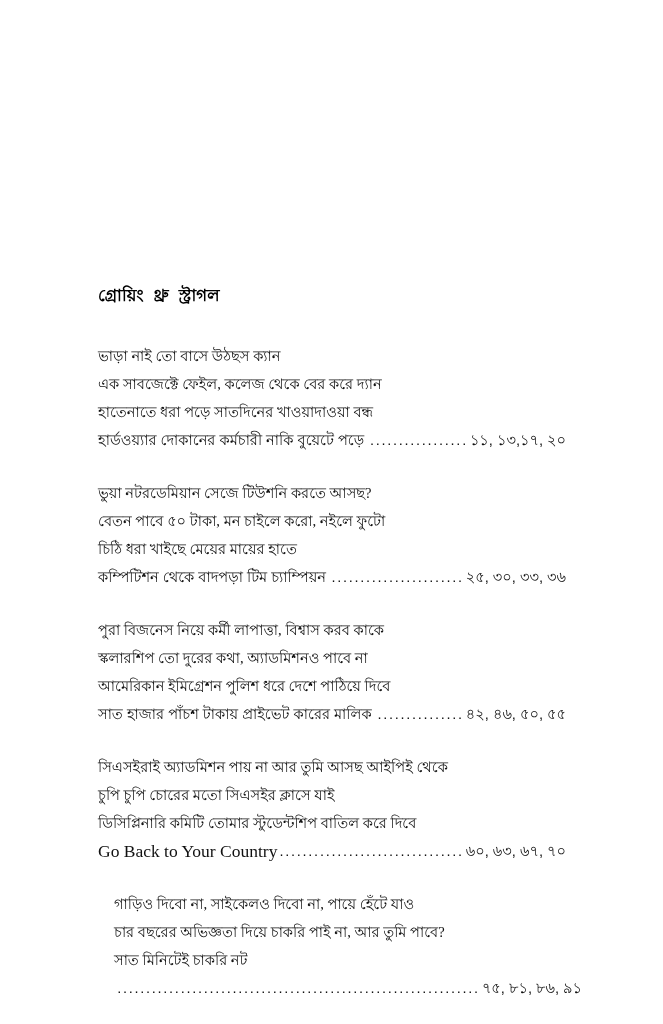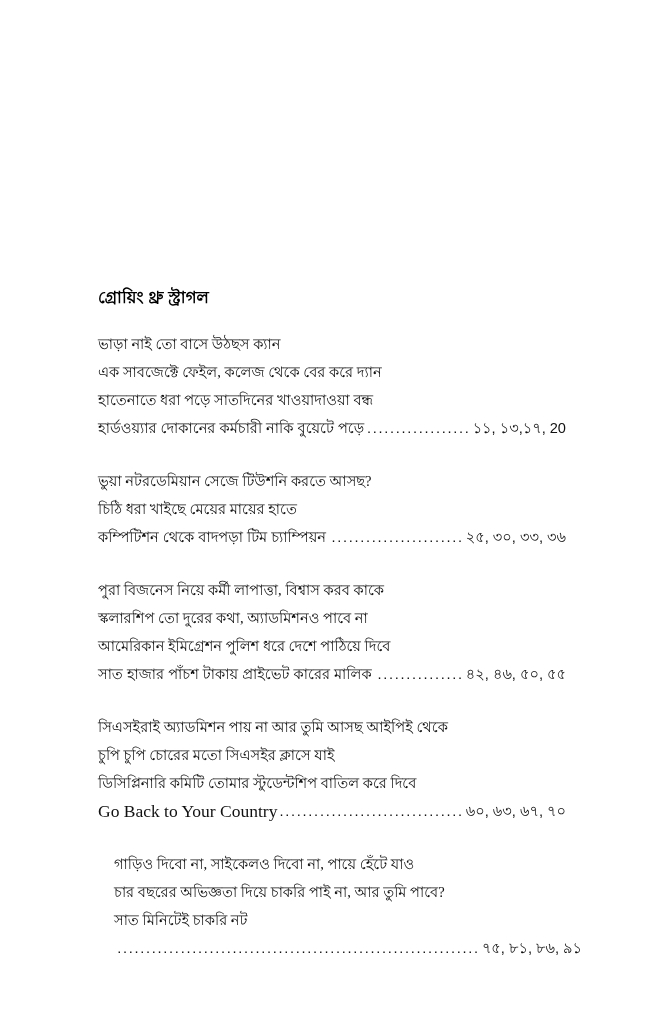--- a/index.html
+++ b/index.html
@@ -26,27 +26,27 @@
   }
 
   .content {
     position: absolute;
     left: 98px;
     top: 286px;
     width: 468px;
   }
 
   .toc-heading {
-    font-family: Liberation Sans, sans-serif;
+    font-family: Liberation Mono, monospace;
     font-weight: bold;
     font-size: 16.5px;
     line-height: 22px;
     letter-spacing: 0.1px;
     color: #000000;
-    margin: 0 0 22px 0;
+    margin: 0 0 34px 0;
     white-space: nowrap;
   }
 
   .stanza {
     margin: 0 0 25px 0;
   }
   .stanza:last-child {
     margin-bottom: 0;
     margin-left: 16px;
   }
@@ -104,25 +104,26 @@
     <h1 class="toc-heading">গ্রোয়িং থ্রু স্ট্রাগল</h1>
 
     <div id="stanza-container">
         <div class="stanza">
           <span class="line">ভাড়া নাই তো বাসে উঠছস ক্যান</span>
           <span class="line">এক সাবজেক্টে ফেইল, কলেজ থেকে বের করে দ্যান</span>
           <span class="line">হাতেনাতে ধরা পড়ে সাতদিনের খাওয়াদাওয়া বন্ধ</span>
           <div class="entry-line">
             <span class="entry-title">হার্ডওয়্যার দোকানের কর্মচারী নাকি বুয়েটে পড়ে</span>
             <span class="leader">..................................................................</span>
-            <span class="entry-pages">১১, ১৩,১৭, 20</span>
+            <span class="entry-pages">১১, ১৩,১৭, ২০</span>
           </div>
         </div>
         <div class="stanza">
           <span class="line">ভুয়া নটরডেমিয়ান সেজে টিউশনি করতে আসছ?</span>
+          <span class="line">বেতন পাবে ৫০ টাকা, মন চাইলে করো, নইলে ফুটো</span>
           <span class="line">চিঠি ধরা খাইছে মেয়ের মায়ের হাতে</span>
           <div class="entry-line">
             <span class="entry-title">কম্পিটিশন থেকে বাদপড়া টিম চ্যাম্পিয়ন</span>
             <span class="leader">..................................................................</span>
             <span class="entry-pages">২৫, ৩০, ৩৩, ৩৬</span>
           </div>
         </div>
         <div class="stanza">
           <span class="line">পুরা বিজনেস নিয়ে কর্মী লাপাত্তা, বিশ্বাস করব কাকে</span>
           <span class="line">স্কলারশিপ তো দুরের কথা, অ্যাডমিশনও পাবে না</span>

